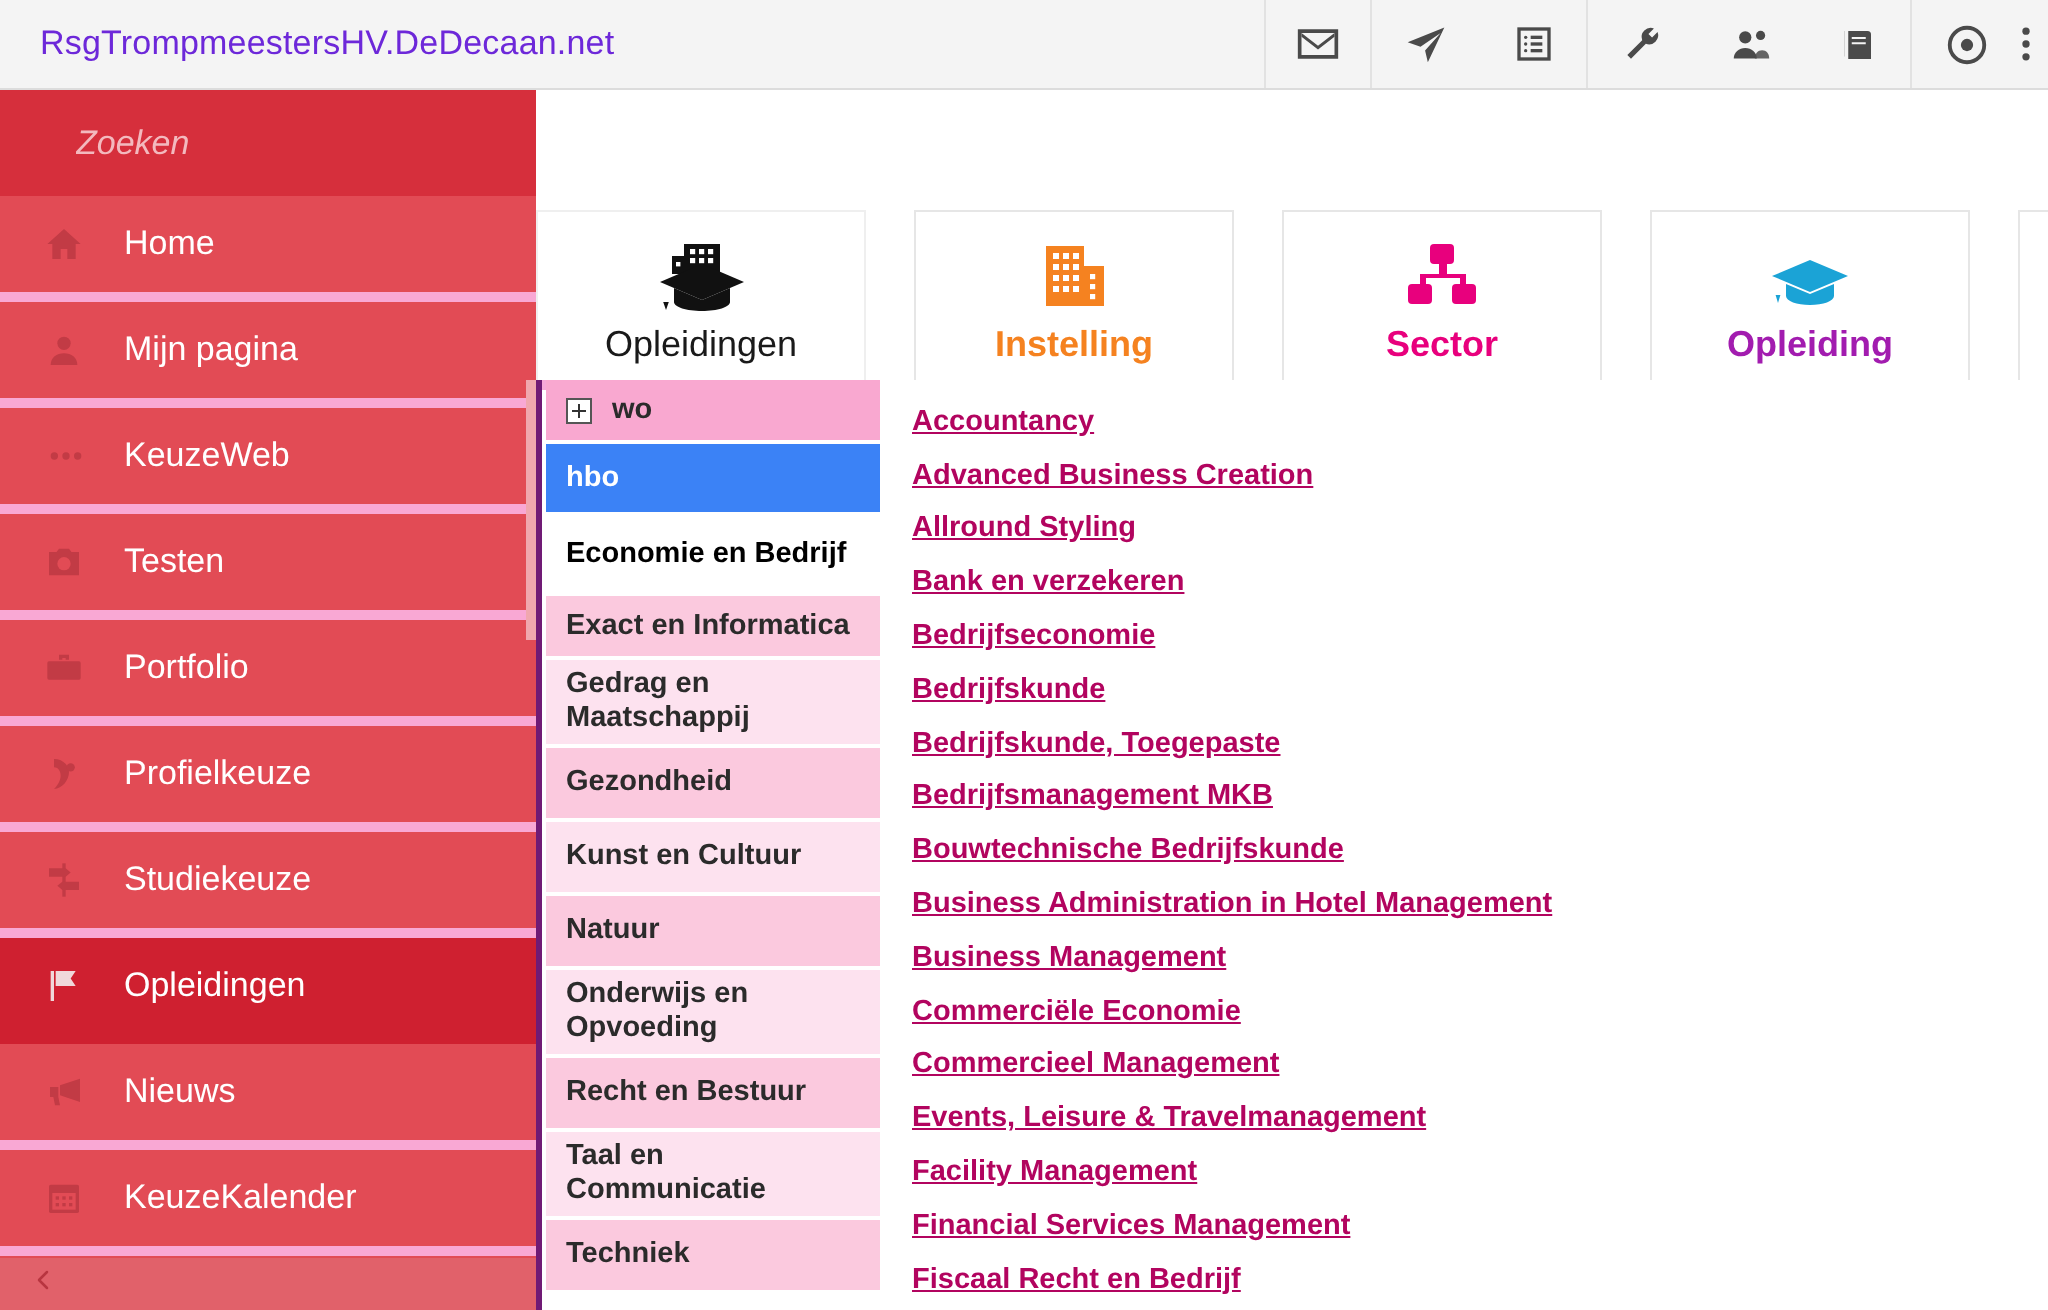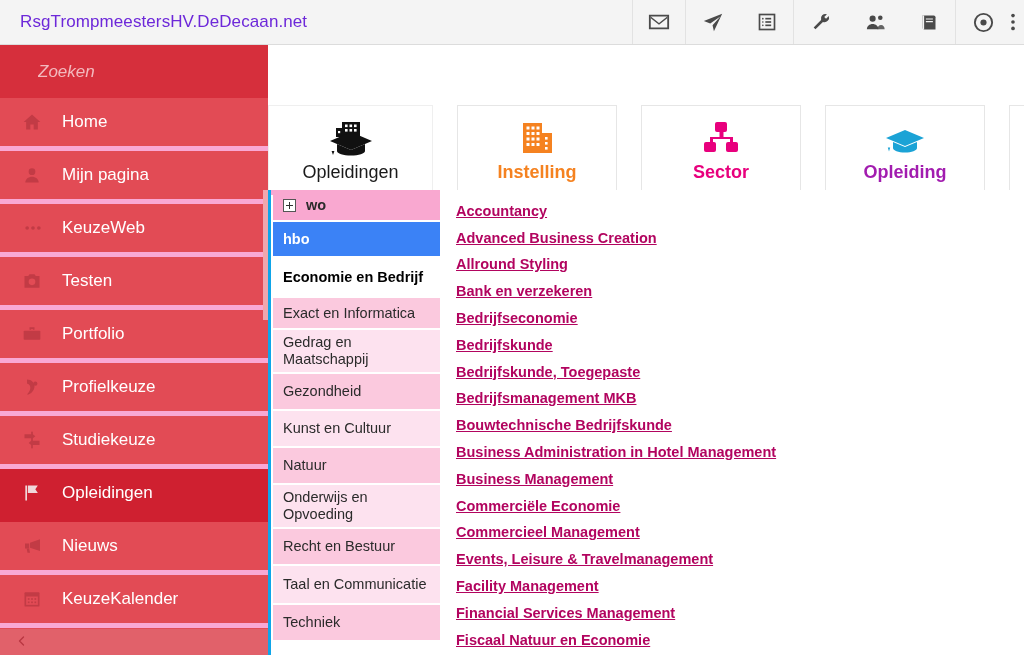--- a/index.html
+++ b/index.html
@@ -139,32 +139,33 @@
   .content-body {
     position: absolute; top: 145px; left: 0;
     width: 756px; height: 465px;
     display: flex;
   }
 
   
   .cats {
     width: 172px; flex: 0 0 172px;
     padding-left: 2px;
-    border-left: 3px solid #0ea5e9;
+    border-left: 3px solid #701a75;
   }
   .cat {
     min-height: 30px;
     display: flex; align-items: center;
     padding: 4px 8px 4px 10px;
     font-size: 14.5px;
     color: #2b2b2b;
     background: #fcd9e8;
     margin-bottom: 2px;
     cursor: pointer;
     line-height: 17px;
+    font-weight: bold;
   }
   .cat.shade-a { background: #fbc9de; }
   .cat.shade-b { background: #fde2ef; }
   .cat.level-top { background: #f9a8d0; font-weight: bold; }
   .cat.selected { background: #3b82f6; color: #ffffff; font-weight: bold; }
   .cat.current { background: #ffffff; color: #000000; font-weight: bold; }
   .cat-expander {
     display: inline-block;
     width: 13px; height: 13px;
     border: 1px solid #555;
@@ -609,19 +610,19 @@
         <a class="prog-link">Facility Management</a>
 
       </div>
 
       <div class="prog-row">
         <a class="prog-link">Financial Services Management</a>
 
       </div>
 
       <div class="prog-row">
-        <a class="prog-link">Fiscaal Natuur en Economie</a>
+        <a class="prog-link">Fiscaal Recht en Bedrijf</a>
 
       </div>
 
     </div>
   </div>
 </div>
 
 </body></html>

